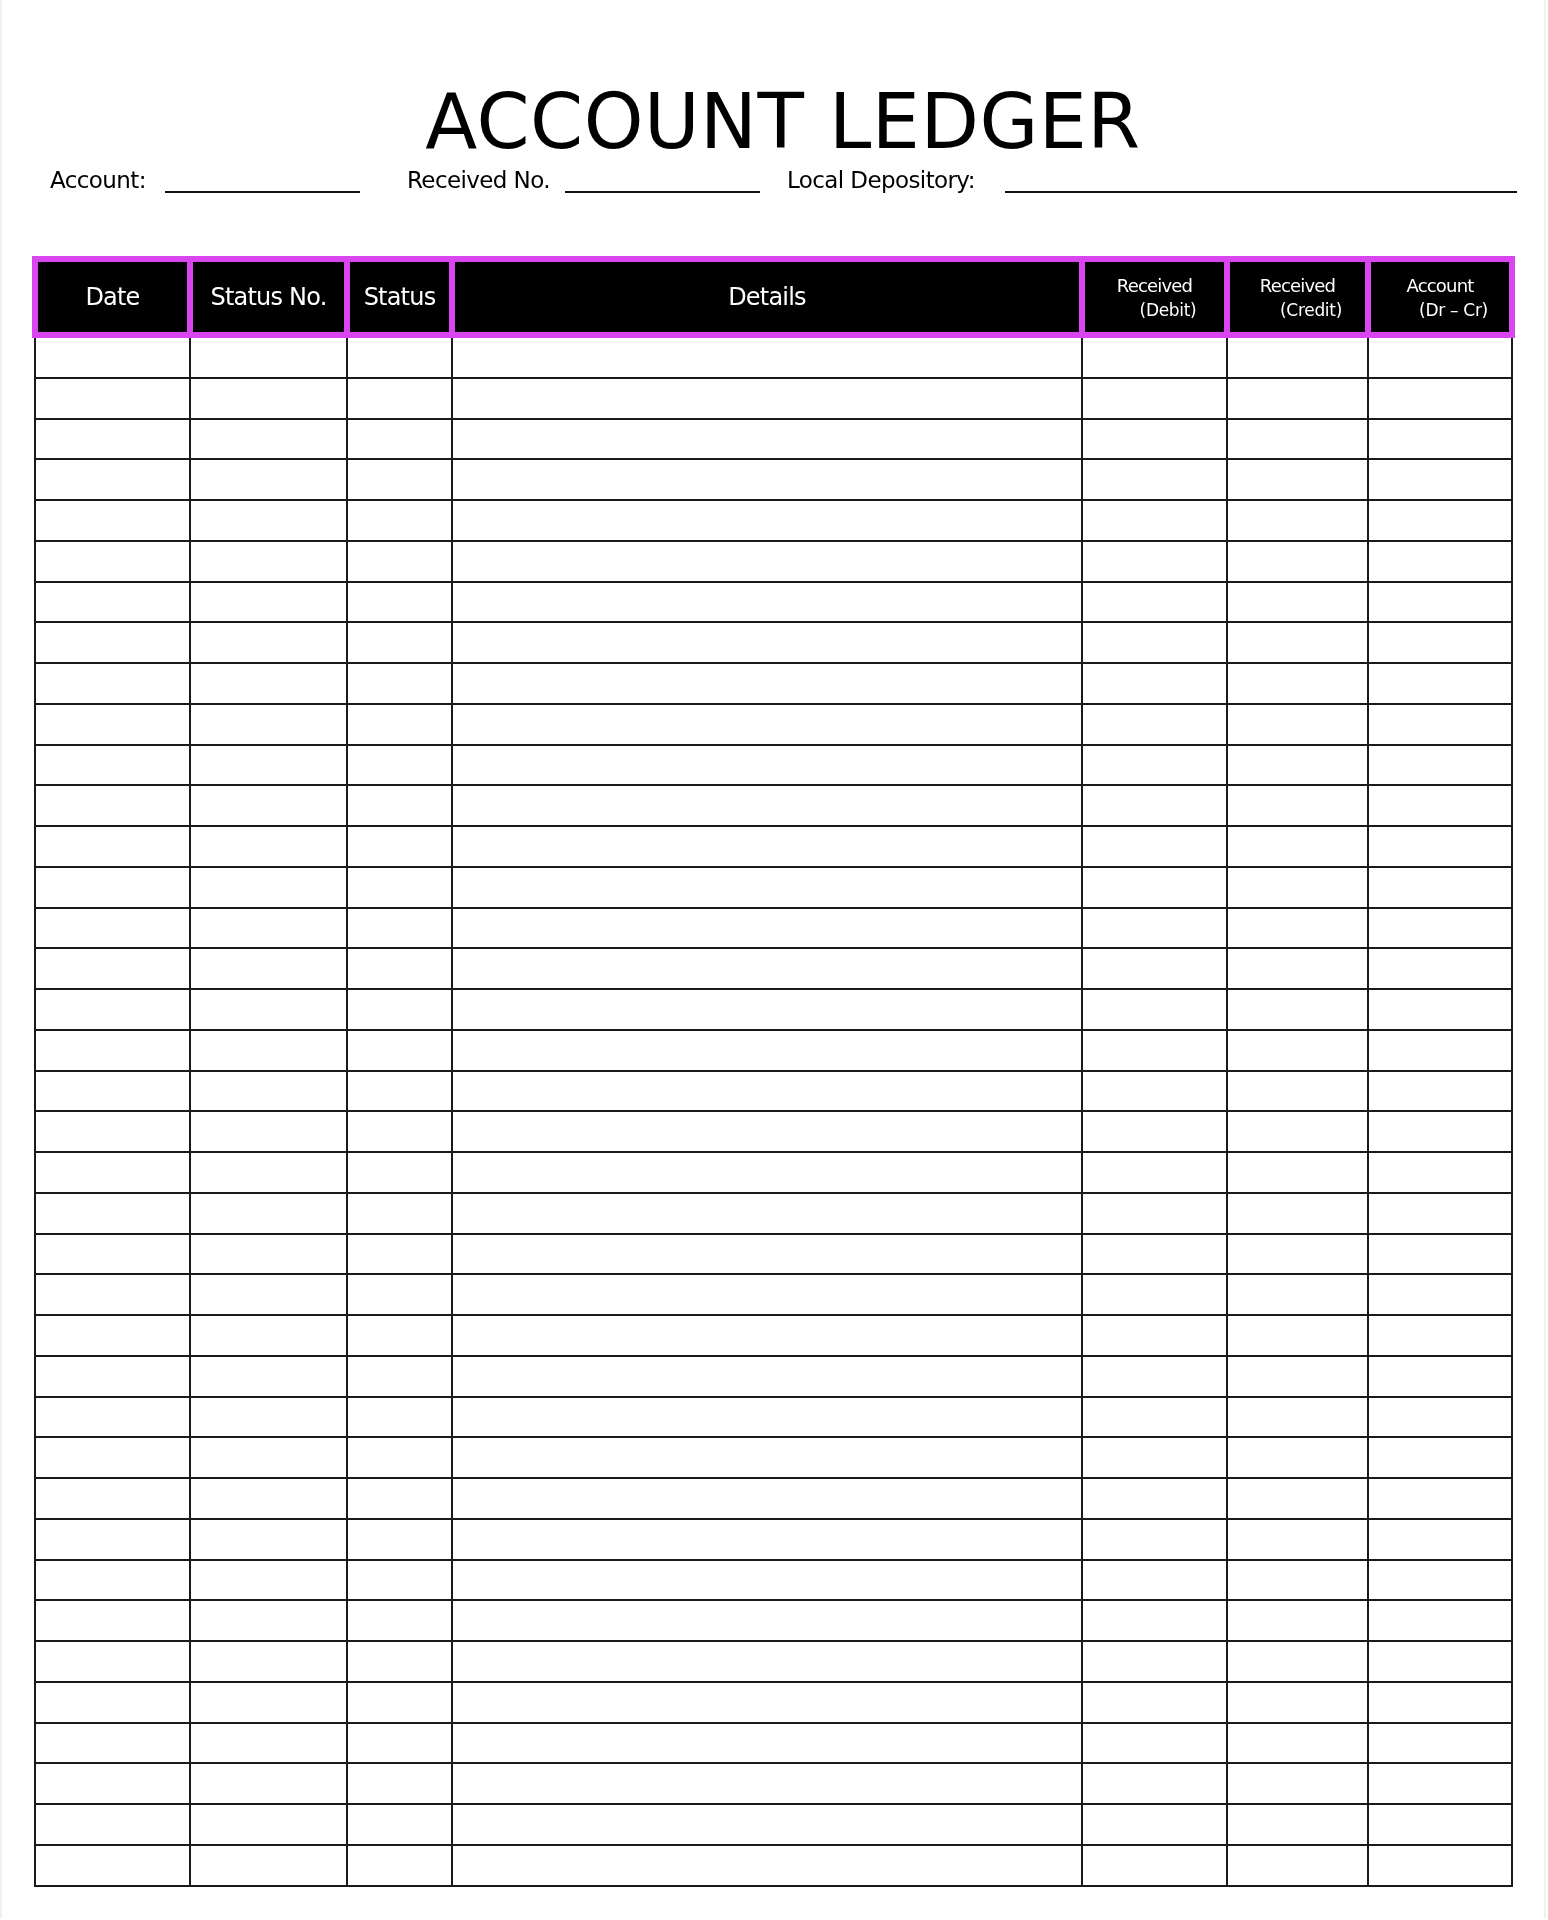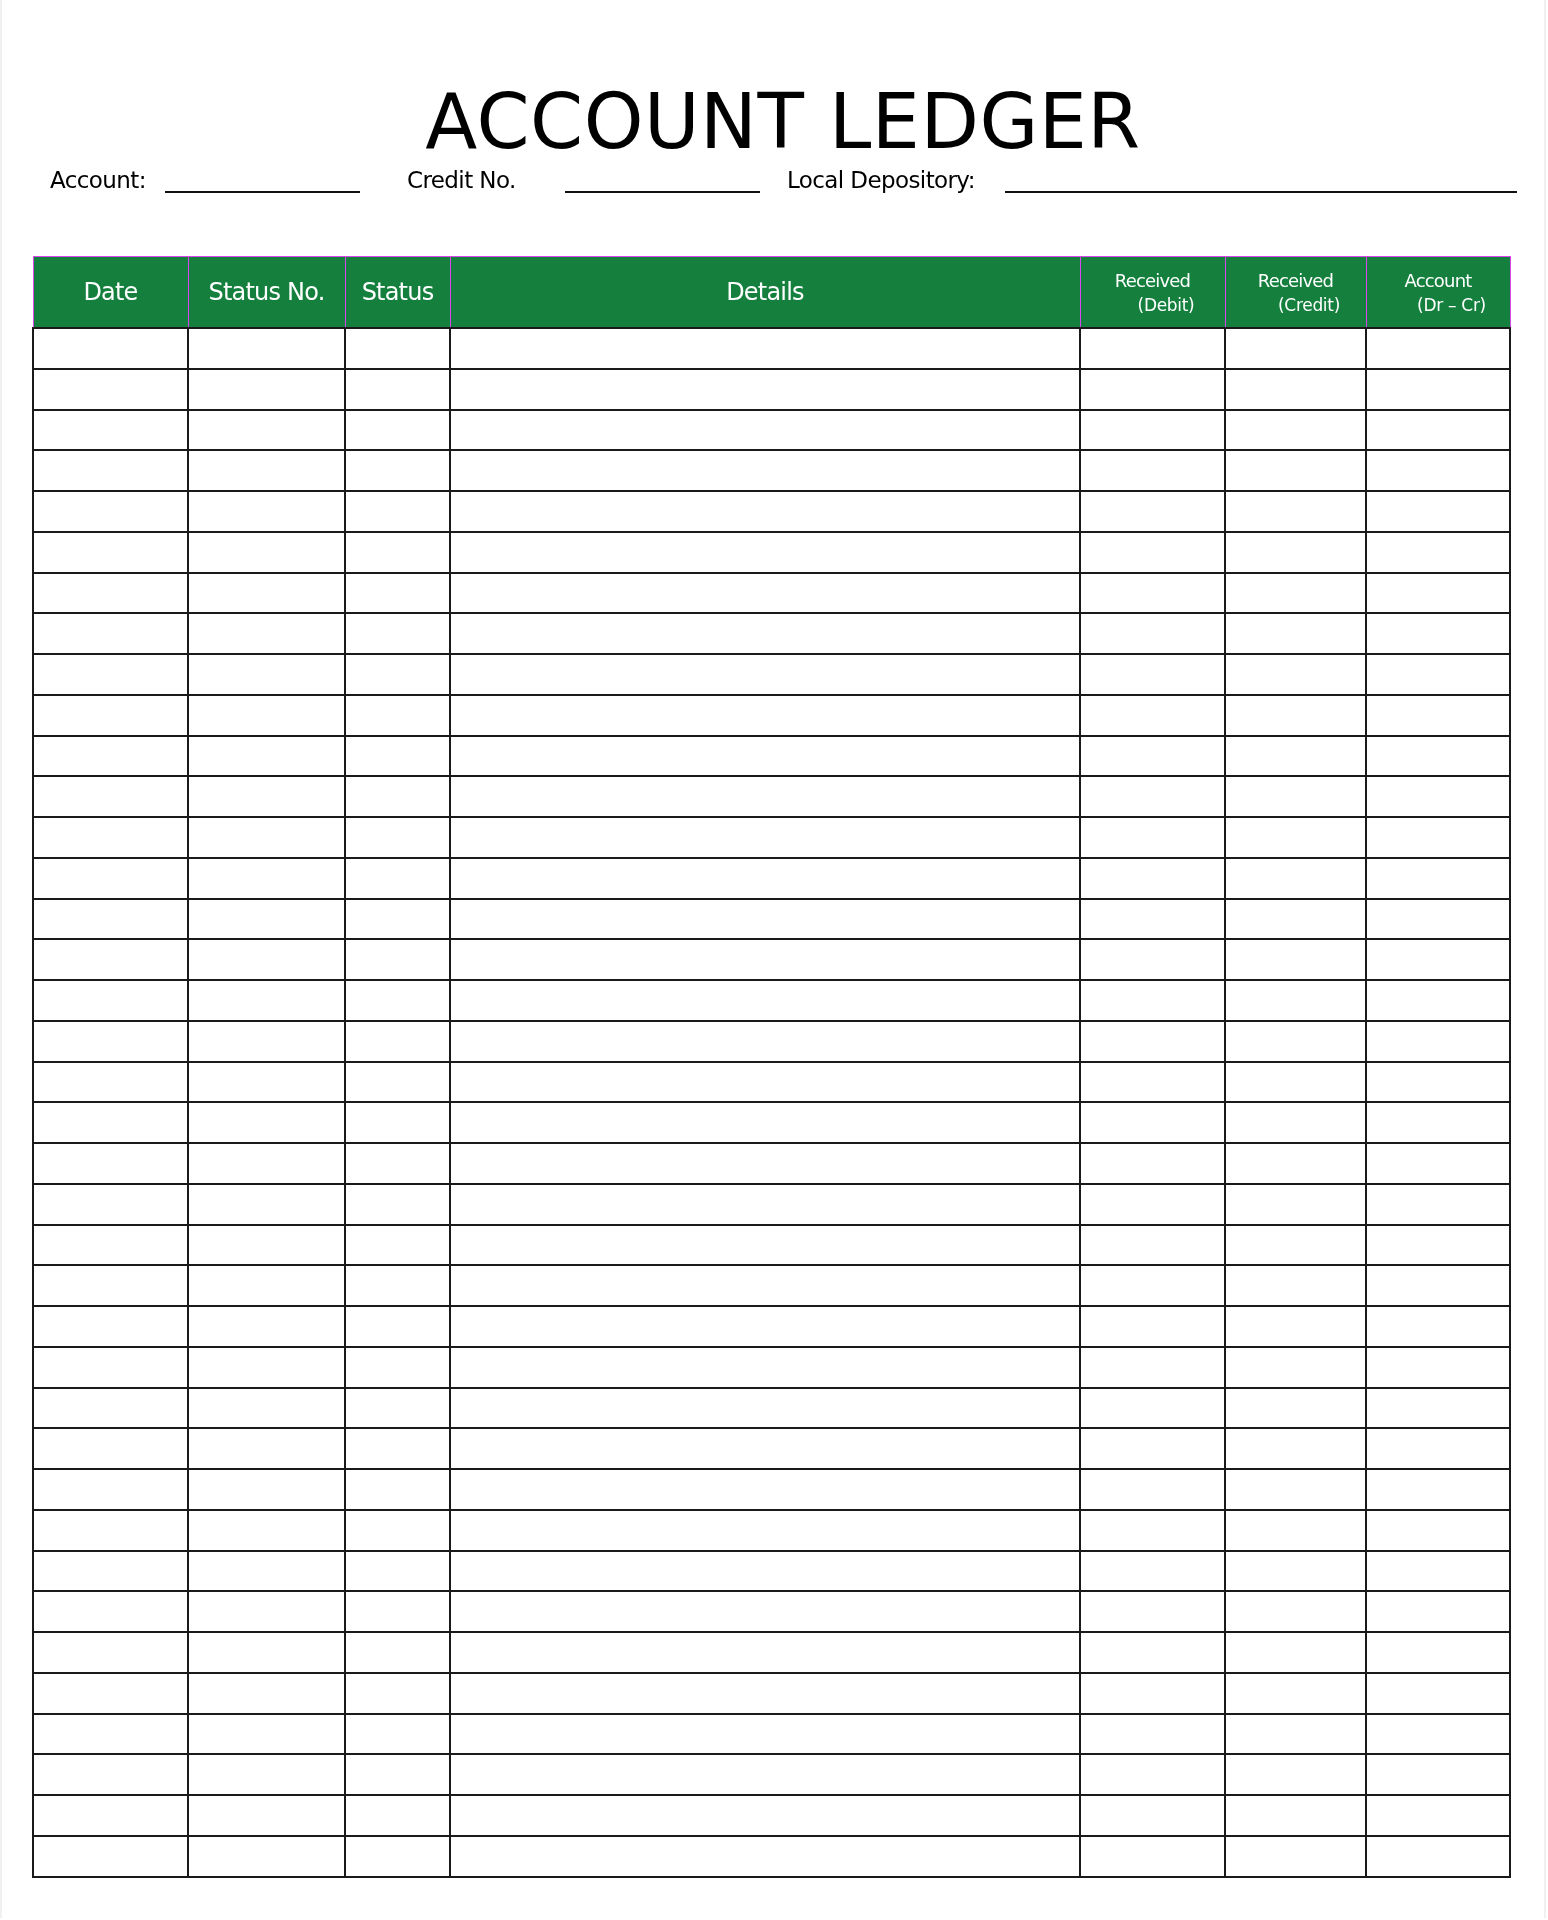--- a/index.html
+++ b/index.html
@@ -9,41 +9,41 @@
                  border-left: 2px solid #f0f0f0; border-right: 2px solid #f0f0f0; box-sizing: border-box; }
   .title { position: absolute; left: 0; width: 1566px; top: 26px; text-align: center;
            font-family: "DejaVu Sans", sans-serif; font-size: 76px; line-height: 90px;
            letter-spacing: 0.5px; font-weight: normal; }
   .fields { position: absolute; top: 164px; left: 0; width: 1548px; height: 36px;
             font-family: "DejaVu Sans", sans-serif; font-size: 23px; line-height: 32px; text-decoration: underline; }
   .field-label { position: absolute; top: 0; white-space: nowrap; letter-spacing: -0.6px; }
   .field-line { position: absolute; top: 27px; height: 2px; background: #111; }
   table.ledger { position: absolute; left: 32px; top: 256px; border-collapse: collapse;
                  table-layout: fixed; width: 1477px; }
-  table.ledger th { background: #15803d; color: #ffffff; font-weight: normal;
+  table.ledger th { background: #000000; color: #ffffff; font-weight: normal;
                     font-family: "DejaVu Sans", sans-serif; font-size: 24px; height: 70px;
-                    border: 1px solid #d946ef; padding: 0; text-align: center; vertical-align: middle;
+                    border: 6px solid #d946ef; padding: 0; text-align: center; vertical-align: middle;
                     letter-spacing: -0.8px; line-height: 28px; }
   table.ledger th .sub { display: block; font-size: 17px; line-height: 20px; letter-spacing: -0.3px; padding-left: 27px; }
   table.ledger th .main2 { display: block; font-size: 18px; line-height: 28px; margin-top: -2px; }
   table.ledger td { border: 2px solid #1a1a1a; height: 38.76px; padding: 0; }
   table.ledger td.cell-input { cursor: text; }
 </style>
 </head>
 <body>
 
 <div class="page-border"></div>
 
 <h1 class="title">ACCOUNT LEDGER</h1>
 
 <div class="fields">
   <span class="field-label" style="left:50px;">Account:</span>
   <div class="field-line" style="left:165px; width:195px;"></div>
 
-  <span class="field-label" style="left:407px;">Credit No.</span>
+  <span class="field-label" style="left:407px;">Received No.</span>
   <div class="field-line" style="left:565px; width:195px;"></div>
 
   <span class="field-label" style="left:787px;">Local Depository:</span>
   <div class="field-line" style="left:1005px; width:512px;"></div>
 </div>
 
 <table class="ledger">
   <colgroup>
     <col style="width:155px">
     <col style="width:157px">

